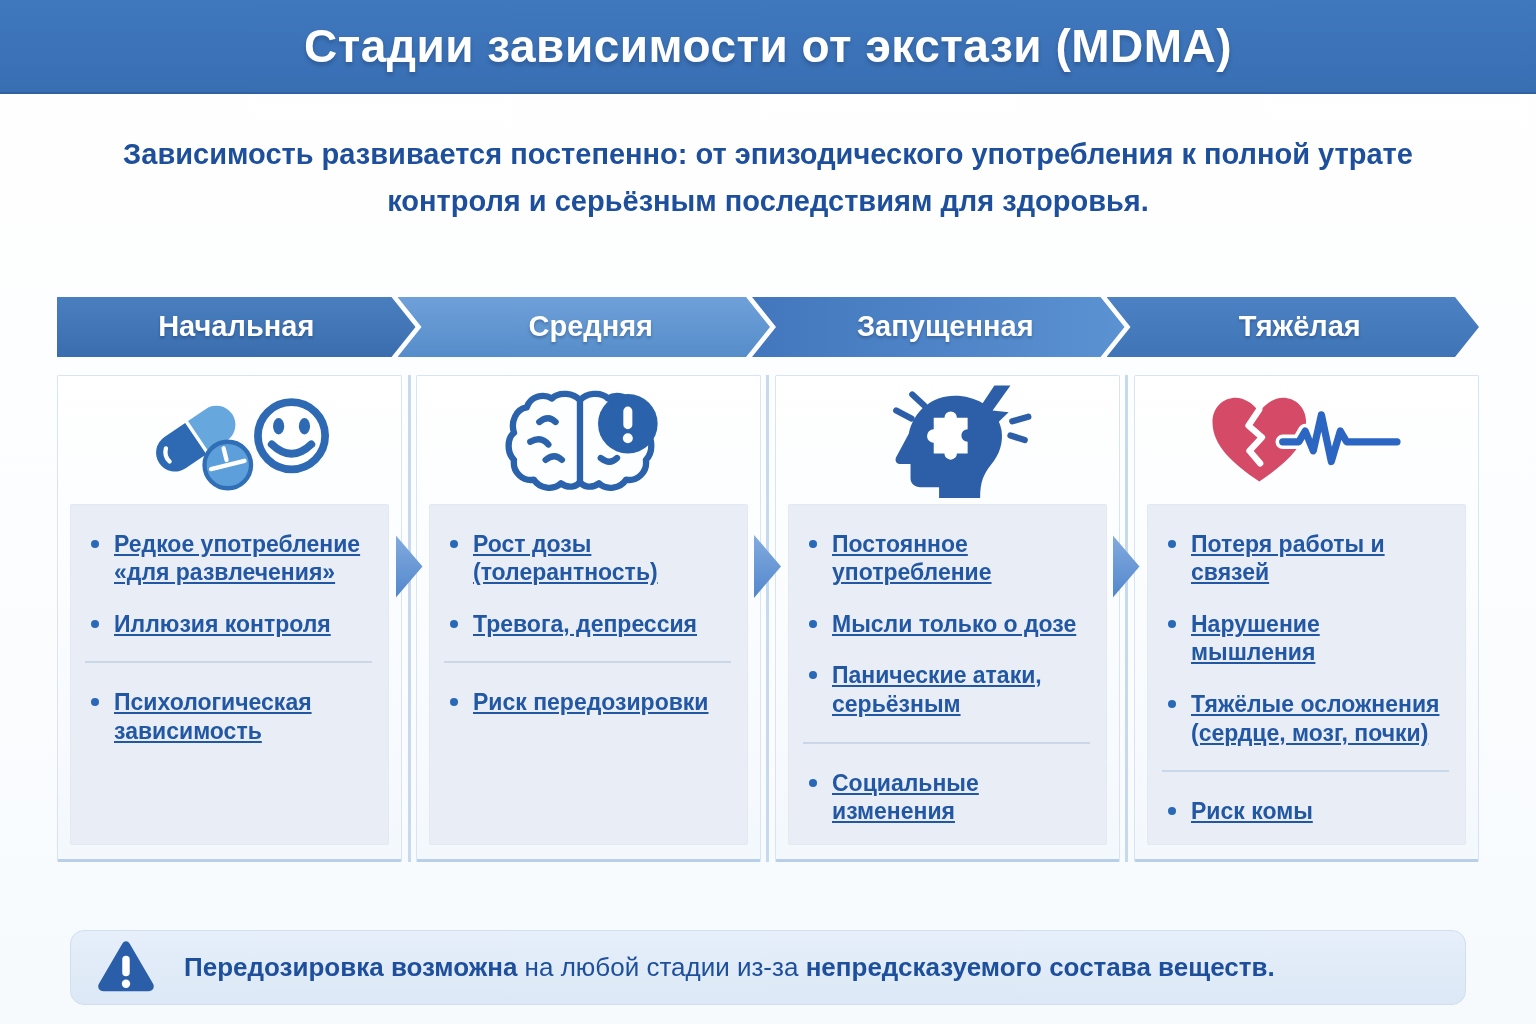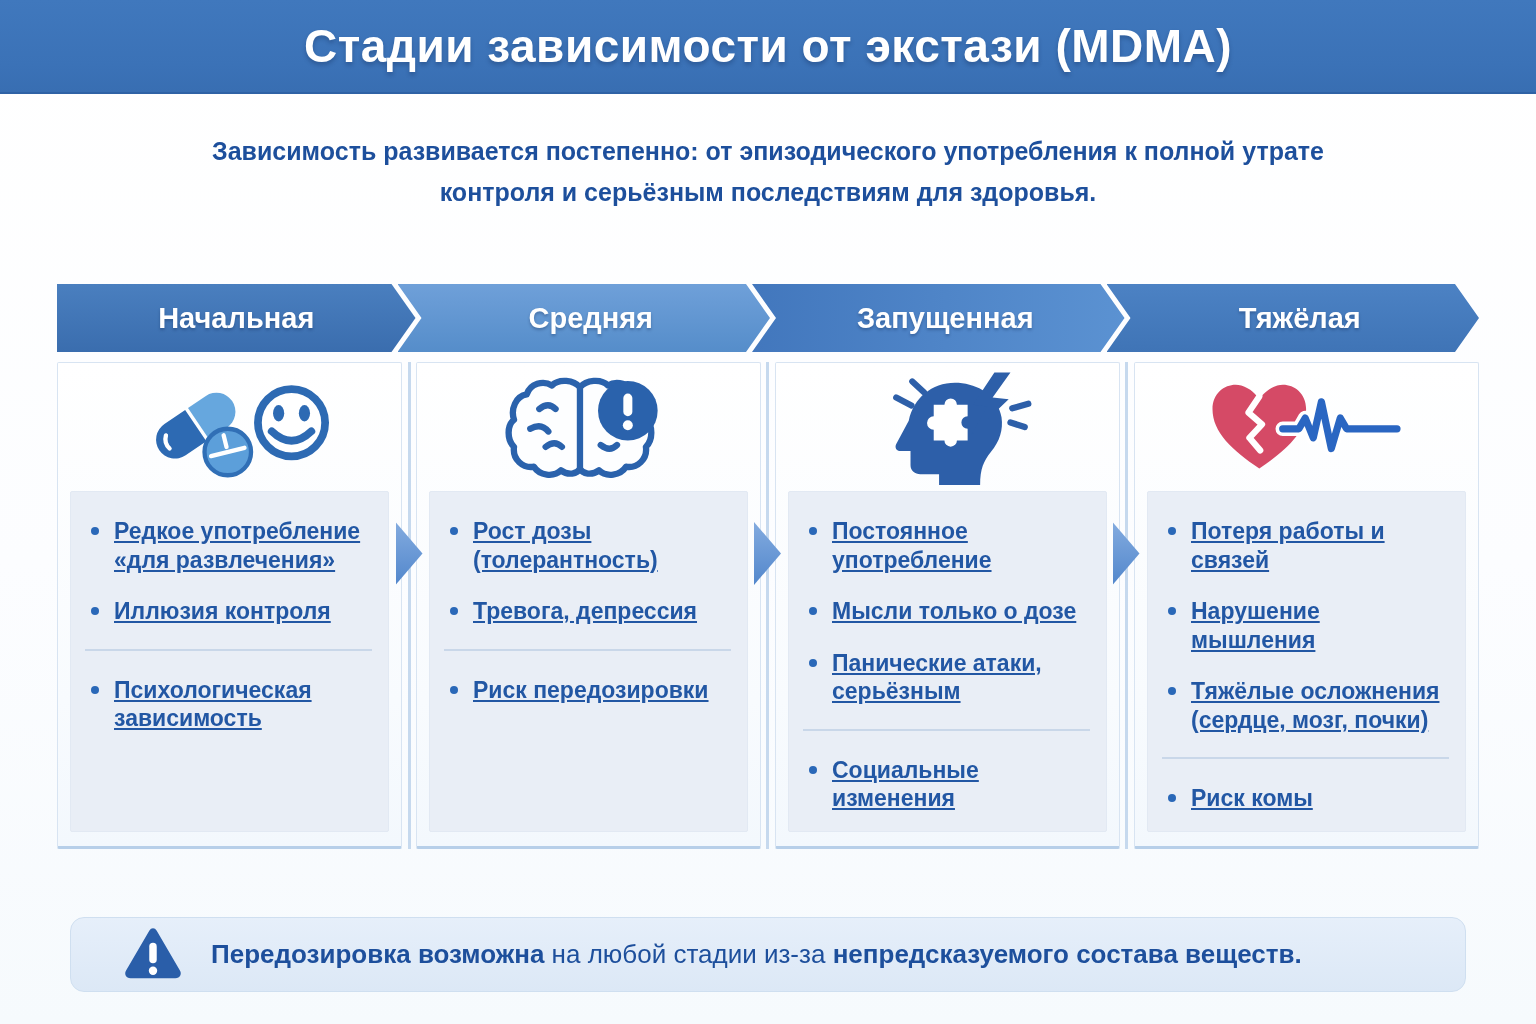--- a/index.html
+++ b/index.html
@@ -20,27 +20,27 @@
   }
   .header-band h1 {
     color:#fff; font-size:46px; font-weight:700; letter-spacing:.5px;
     text-shadow:0 3px 4px rgba(10,30,70,.28);
   }
 
   
   .intro {
     margin-top:37px; text-align:center;
     color:var(--deep-blue,#1d4f9c);
-    font-size:25px; font-weight:700; line-height:1.62;
+    font-size:29px; font-weight:700; line-height:1.62;
   }
 
   
   .stages { margin:72px 57px 0; position:relative; }
 
-  .chevron-row { display:flex; height:68px; margin-bottom:10px;justify-content:flex-end; }
+  .chevron-row { display:flex; height:60px; margin-bottom:18px;justify-content:flex-end; }
   .chevron {
     flex:1 1 0; display:flex; align-items:center; justify-content:center;
     color:#fff; font-size:29px; font-weight:700;
     clip-path:polygon(0 0, calc(100% - 24px) 0, 100% 50%, calc(100% - 24px) 100%, 0 100%);
     text-shadow:0 2px 3px rgba(10,30,70,.3);
   }
   .chevron + .chevron {
     margin-left:-18px;
     clip-path:polygon(0 0, calc(100% - 24px) 0, 100% 50%, calc(100% - 24px) 100%, 0 100%, 24px 50%);
     padding-left:14px;
@@ -87,21 +87,21 @@
     position:absolute; top:160px; width:27px; height:63px; z-index:1;
     background:linear-gradient(180deg,#83abdf,#5287cc);
     clip-path:polygon(0 0, 100% 50%, 0 100%);
   }
 
   
   .warning-box {
     margin:68px 70px 0; height:75px; border-radius:14px;
     background:linear-gradient(180deg,#e6effa,#dce8f6);
     border:1px solid #cfdff0;
-    display:flex; align-items:center; gap:28px; padding:0 52px;
+    display:flex; align-items:center; gap:28px; padding:0 25px;
   }
   .warning-text { font-size:26px; color:var(--deep-blue,#1d4f9c); font-weight:400; }
   .warning-text b { font-weight:700; }
 </style>
 </head>
 <body>
 
 <div class="header-band">
   <h1>Стадии зависимости от экстази (MDMA)</h1>
 </div>

